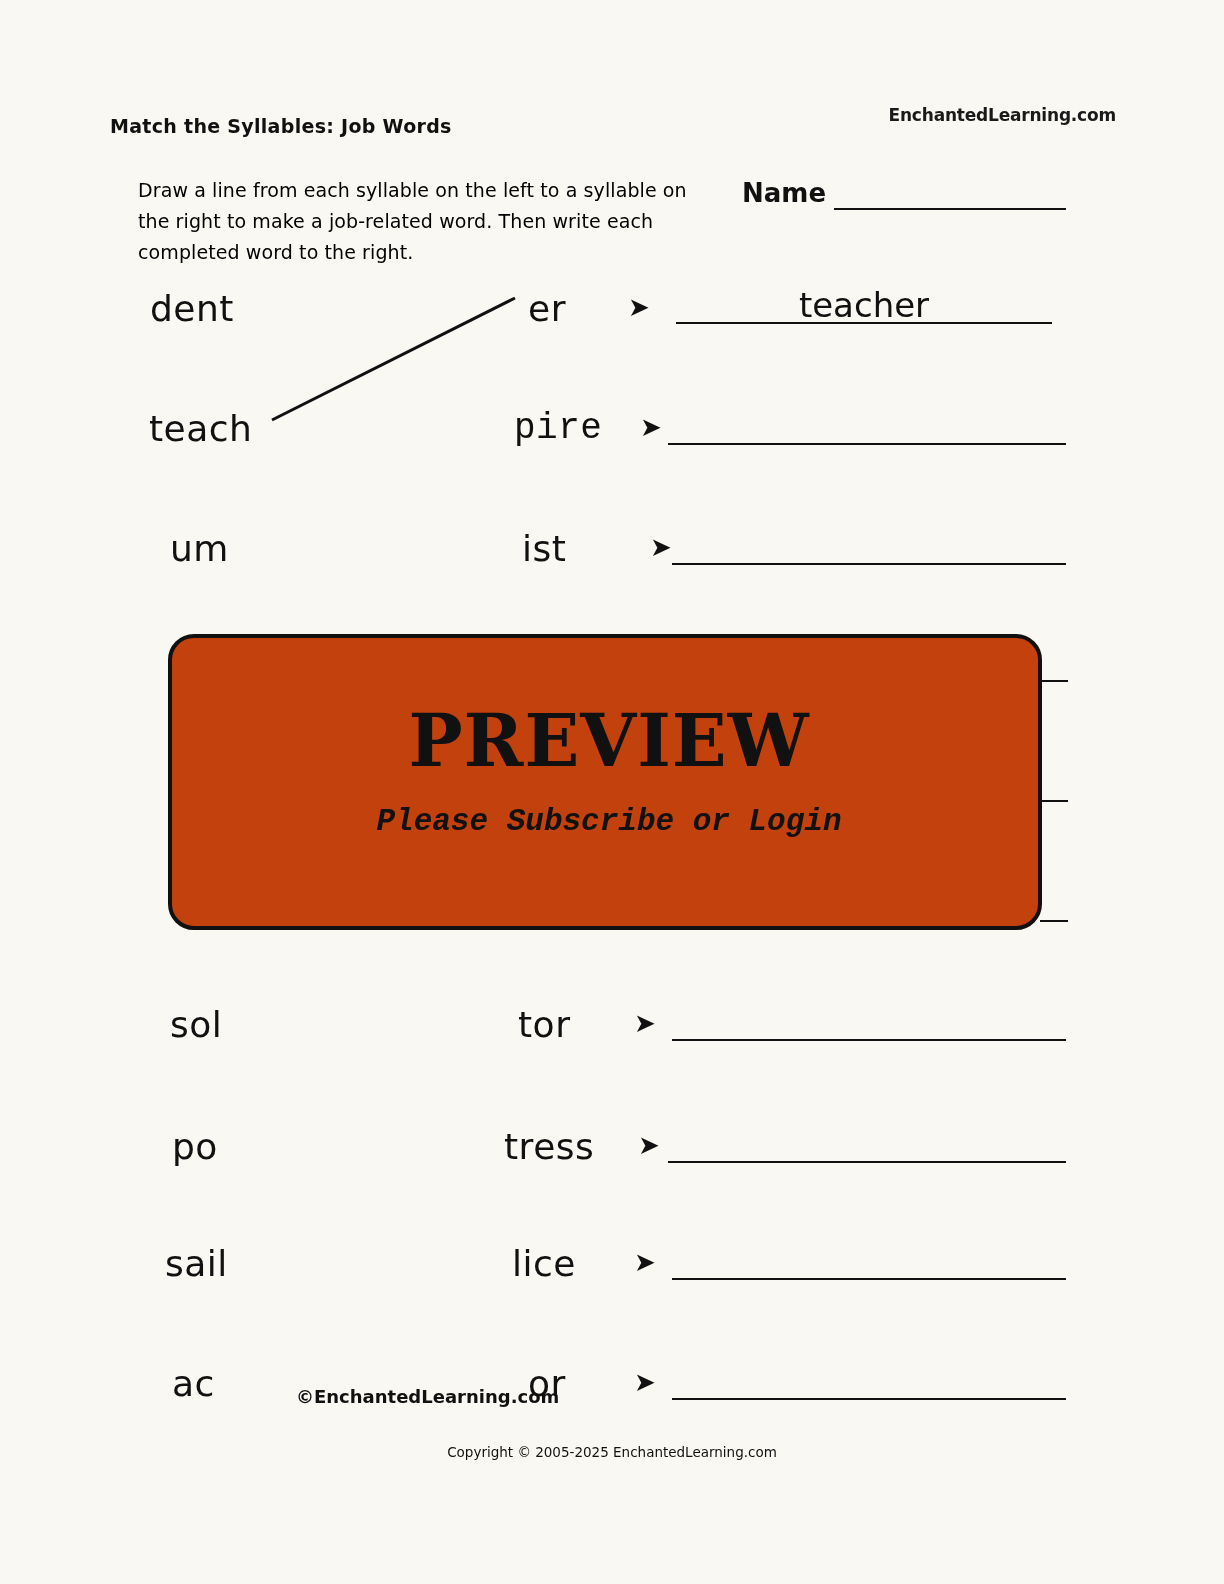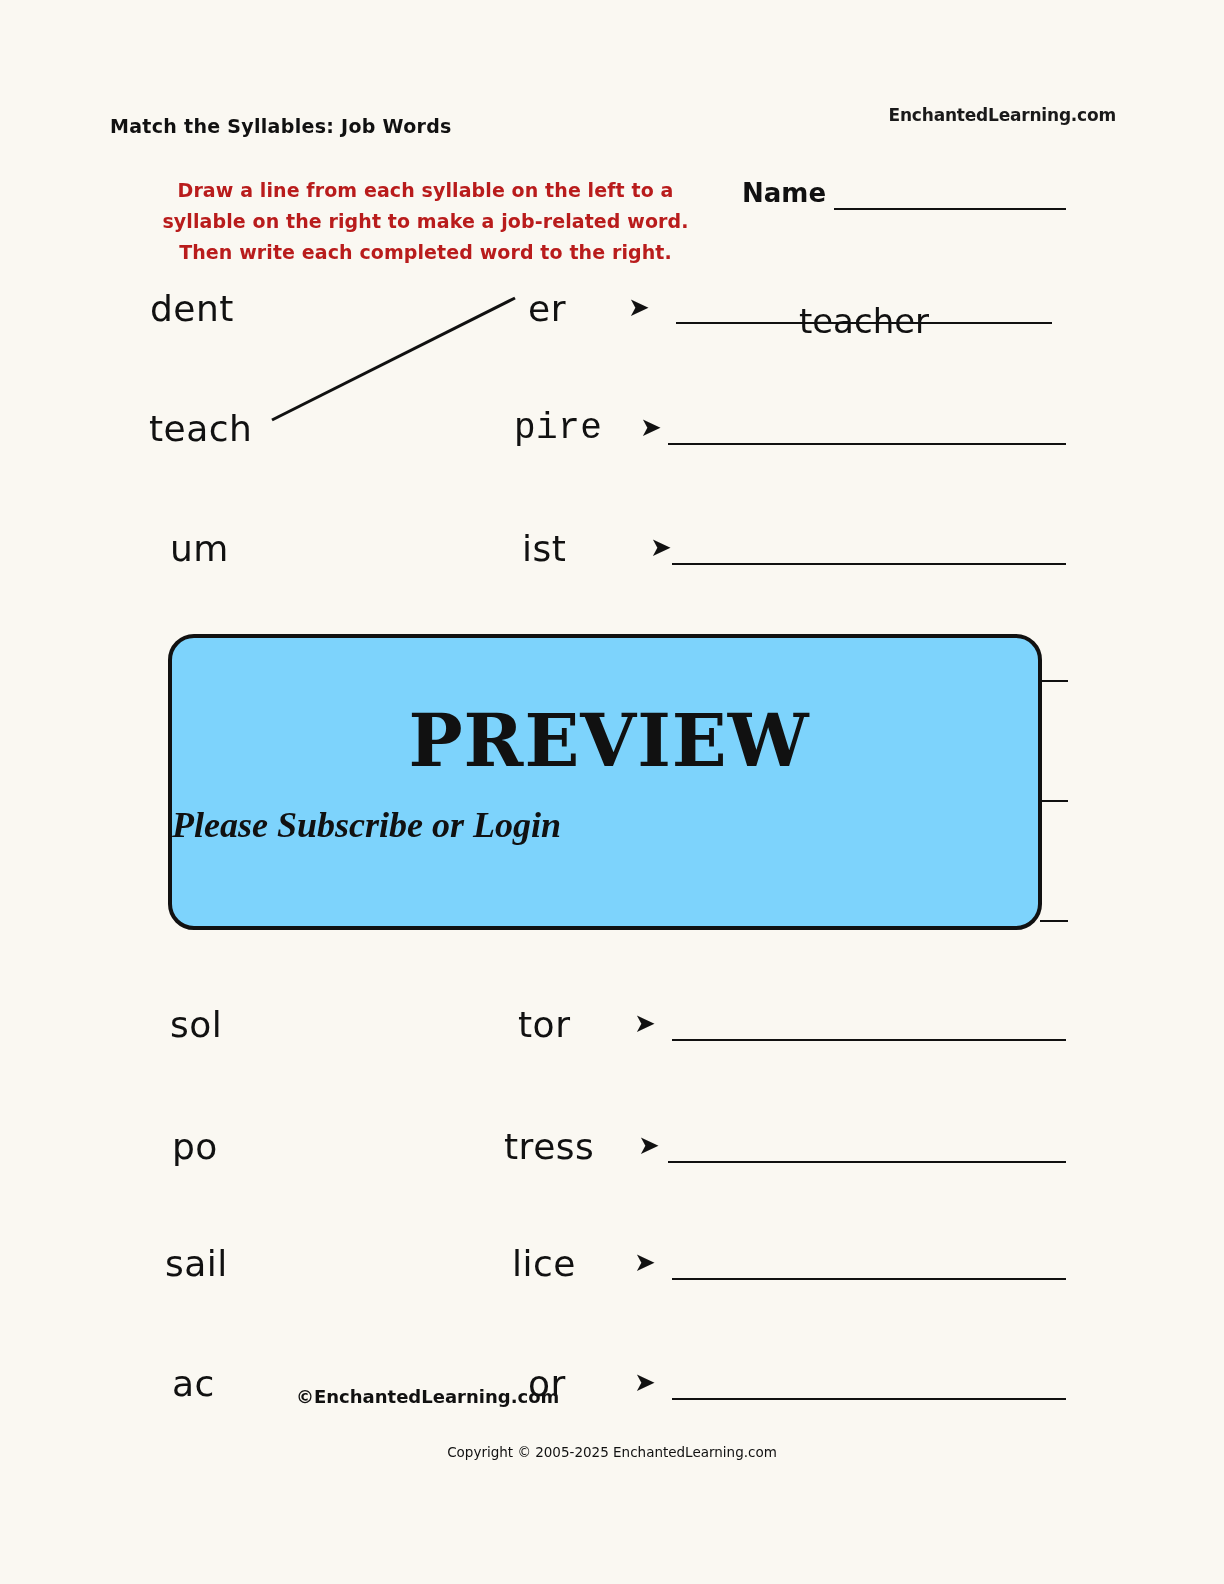--- a/index.html
+++ b/index.html
@@ -39,26 +39,26 @@
     font-size: 19px;
     font-weight: bold;
     color: #111;
     letter-spacing: 0.3px;
   }
   .instructions {
     position: absolute;
     left: 138px;
     top: 175px;
     width: 575px;
-    text-align: center;
+    text-align: left;
     font-family: "DejaVu Sans", sans-serif;
     font-size: 19px;
-    font-weight: bold;
+    font-weight: normal;
     line-height: 31px;
-    color: #b91c1c;
+    color: #000000;
     letter-spacing: 0.1px;
   }
   .name-label {
     position: absolute;
     left: 742px;
     top: 178px;
     font-size: 26px;
     font-weight: bold;
     color: #111;
     font-family: "DejaVu Sans", sans-serif;
@@ -111,21 +111,21 @@
     width: 1224px; height: 1584px;
     pointer-events: none;
   }
   
   .preview-box {
     position: absolute;
     left: 168px;
     top: 634px;
     width: 874px;
     height: 296px;
-    background: #7dd3fc;
+    background: #c2410c;
     border: 4px solid #111;
     border-radius: 26px;
     box-sizing: border-box;
   }
   .preview-title {
     position: absolute;
     left: 0;
     top: 60px;
     width: 874px;
     text-align: center;
@@ -133,24 +133,24 @@
     font-size: 72px;
     font-weight: bold;
     color: #111;
     letter-spacing: 1px;
   }
   .preview-sub {
     position: absolute;
     left: 0;
     top: 166px;
     width: 874px;
-    text-align: left;
-    font-family: Liberation Serif, serif;
+    text-align: center;
+    font-family: Liberation Mono, monospace;
     font-style: italic;
-    font-size: 36px;
+    font-size: 31px;
     font-weight: bold;
     color: #111;
   }
   
   .footer-brand {
     position: absolute;
     left: 296px;
     top: 1386px;
     font-family: "DejaVu Sans", sans-serif;
     font-size: 18px;
@@ -181,21 +181,21 @@
   <div class="name-line"></div>
 
   <svg class="match-line" viewBox="0 0 1224 1584">
     <line x1="272" y1="420" x2="515" y2="298" stroke="#111111" stroke-width="3"></line>
   </svg>
 
   <div class="left-syl" style="left:150px; top:288px;">dent</div>
   <div class="right-syl" style="left:528px; top:288px;">er</div>
   <div class="arrow" style="left:628px; top:294px;">➤</div>
   <div class="answer-line" style="left:676px; top:322px; width:376px;"></div>
-  <div class="answer-text" style="left:676px; top:285px; width:376px;margin-top:16px;">teacher</div>
+  <div class="answer-text" style="left:676px; top:285px; width:376px;">teacher</div>
 
   <div class="left-syl" style="left:149px; top:408px;">teach</div>
   <div class="right-syl" style="left:514px; top:408px;font-family:Liberation Mono, monospace;">pire</div>
   <div class="arrow" style="left:640px; top:414px;">➤</div>
   <div class="answer-line" style="left:668px; top:443px; width:398px;"></div>
   <div class="answer-text" style="left:668px; top:406px; width:398px;"></div>
 
   <div class="left-syl" style="left:170px; top:528px;">um</div>
   <div class="right-syl" style="left:522px; top:528px;">ist</div>
   <div class="arrow" style="left:650px; top:534px;">➤</div>

